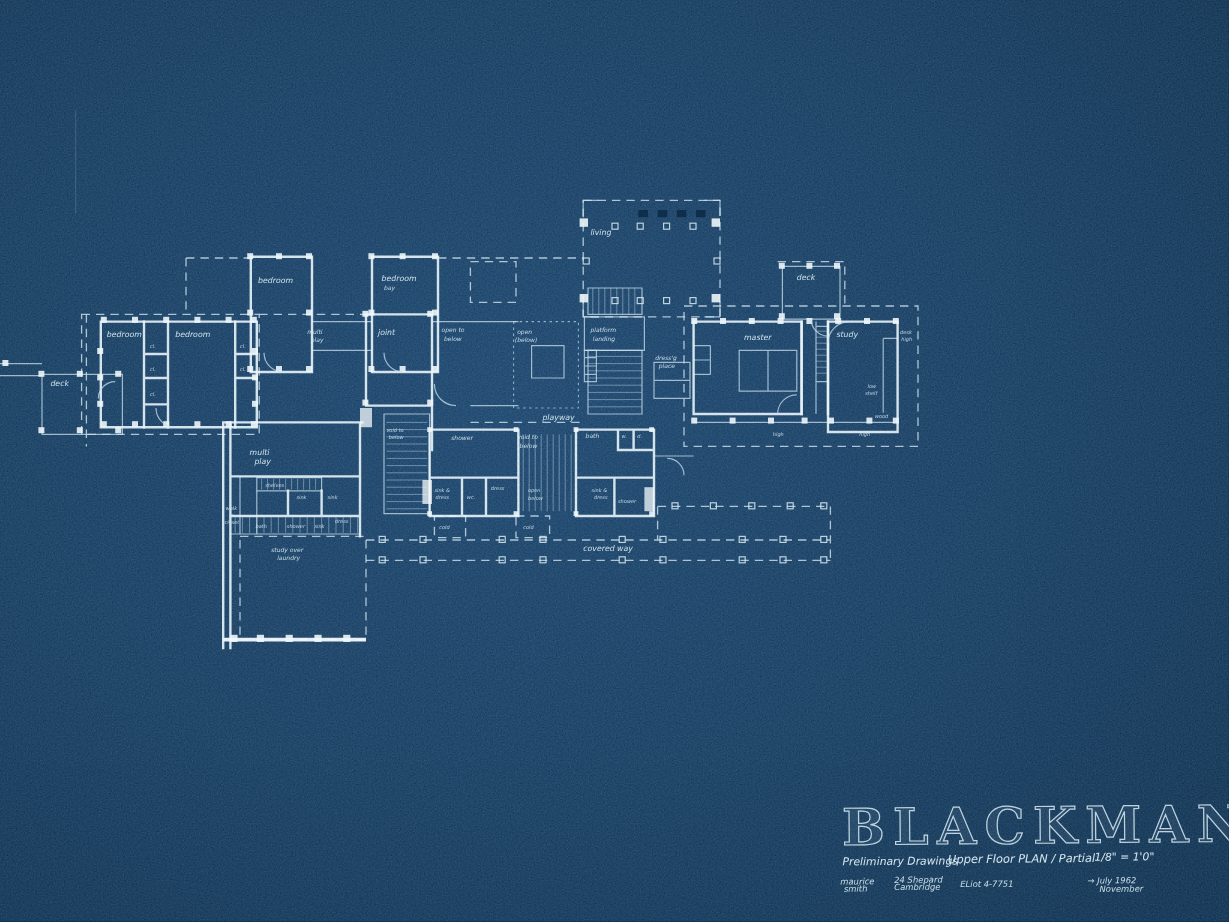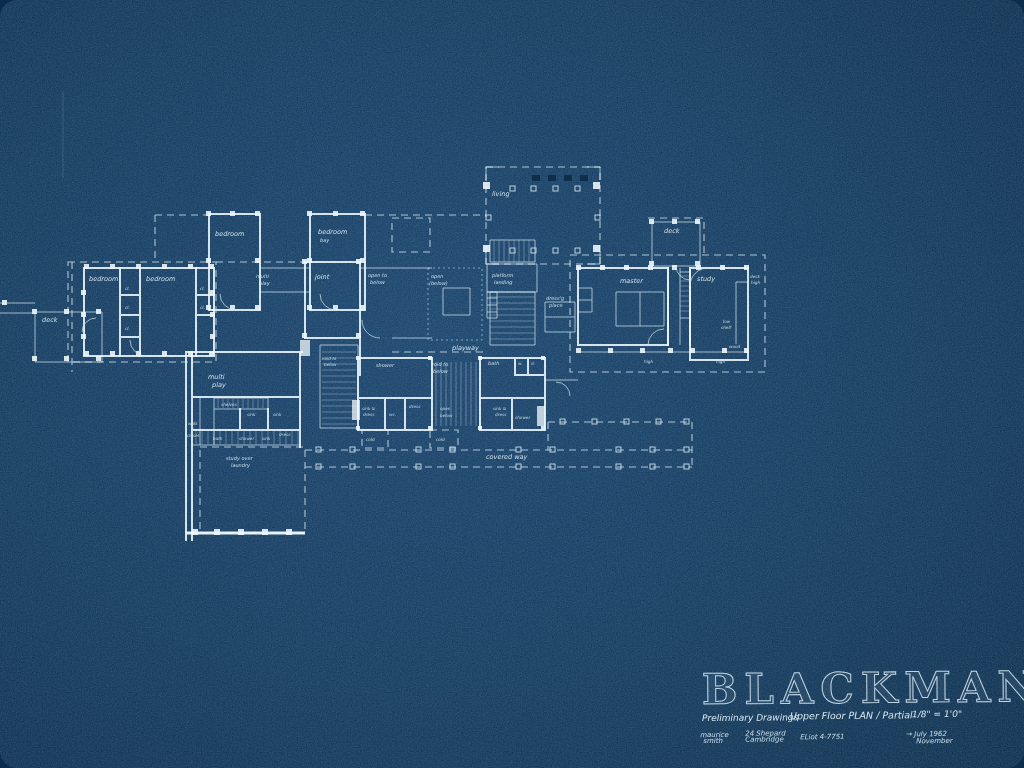--- a/index.html
+++ b/index.html
@@ -1,16 +1,16 @@
 <!DOCTYPE html>
 <html><head>
 <meta charset="utf-8">
 <style>
   html,body{margin:0;padding:0;background:#0b2c4c;}
-  #stage{position:relative;width:1024px;height:768px;overflow:hidden;border-radius:17px;}
+  #stage{position:relative;width:1024px;height:768px;overflow:hidden;}
   svg{position:absolute;inset:0;display:block;}
   .wall{stroke:#e9f4f9;stroke-width:2;fill:none;stroke-linecap:square;opacity:.9}
   .wallh{stroke:#f2f9fc;stroke-width:3.2;fill:none;opacity:.95}
   .thin{stroke:#c9e0ec;stroke-width:1;fill:none;opacity:.75}
   .dash{stroke:#cfe4ef;stroke-width:1.1;fill:none;stroke-dasharray:7 5;opacity:.8}
   .dash2{stroke:#bfd9e8;stroke-width:.9;fill:none;stroke-dasharray:2 3;opacity:.7}
   .hatchline{stroke:#cfe3ee;stroke-width:.7;opacity:.5}
   .sqf{fill:#edf6fa;opacity:.9}
   .sqo{fill:none;stroke:#d8ebf3;stroke-width:1;opacity:.85}
   .lbl{font:italic 6.5px "DejaVu Sans",sans-serif;fill:#dcedf5;opacity:.92}

